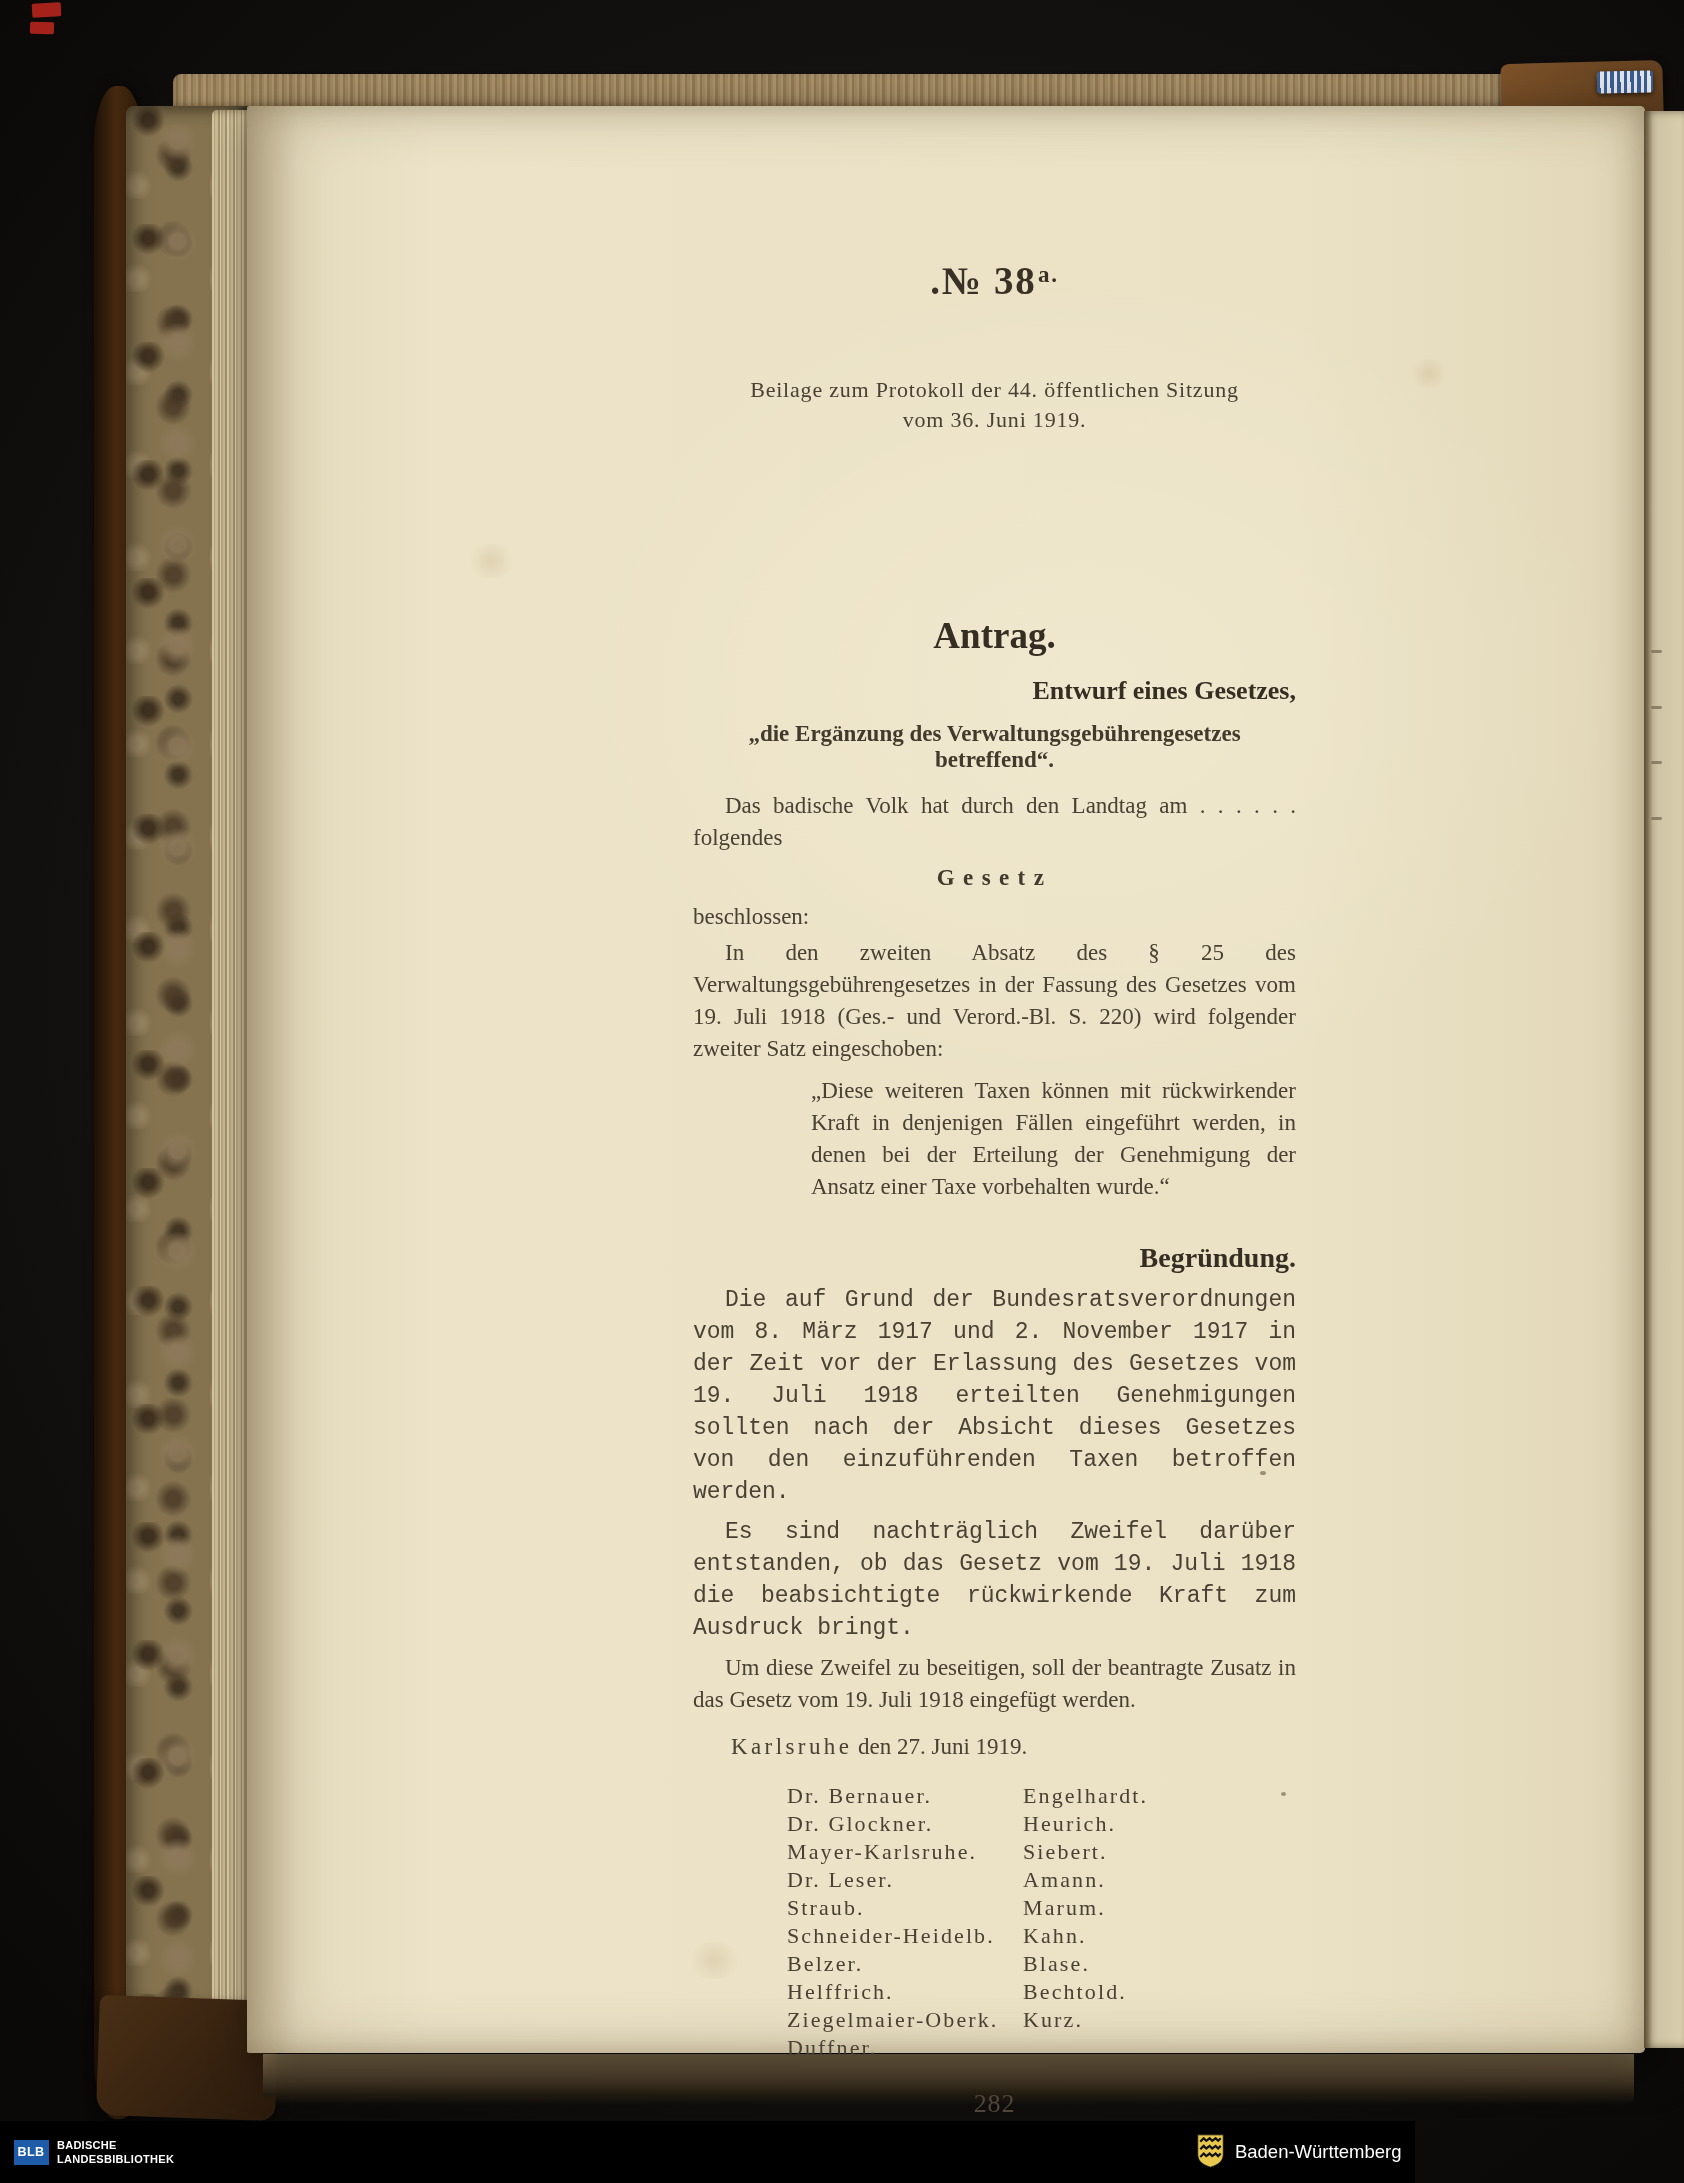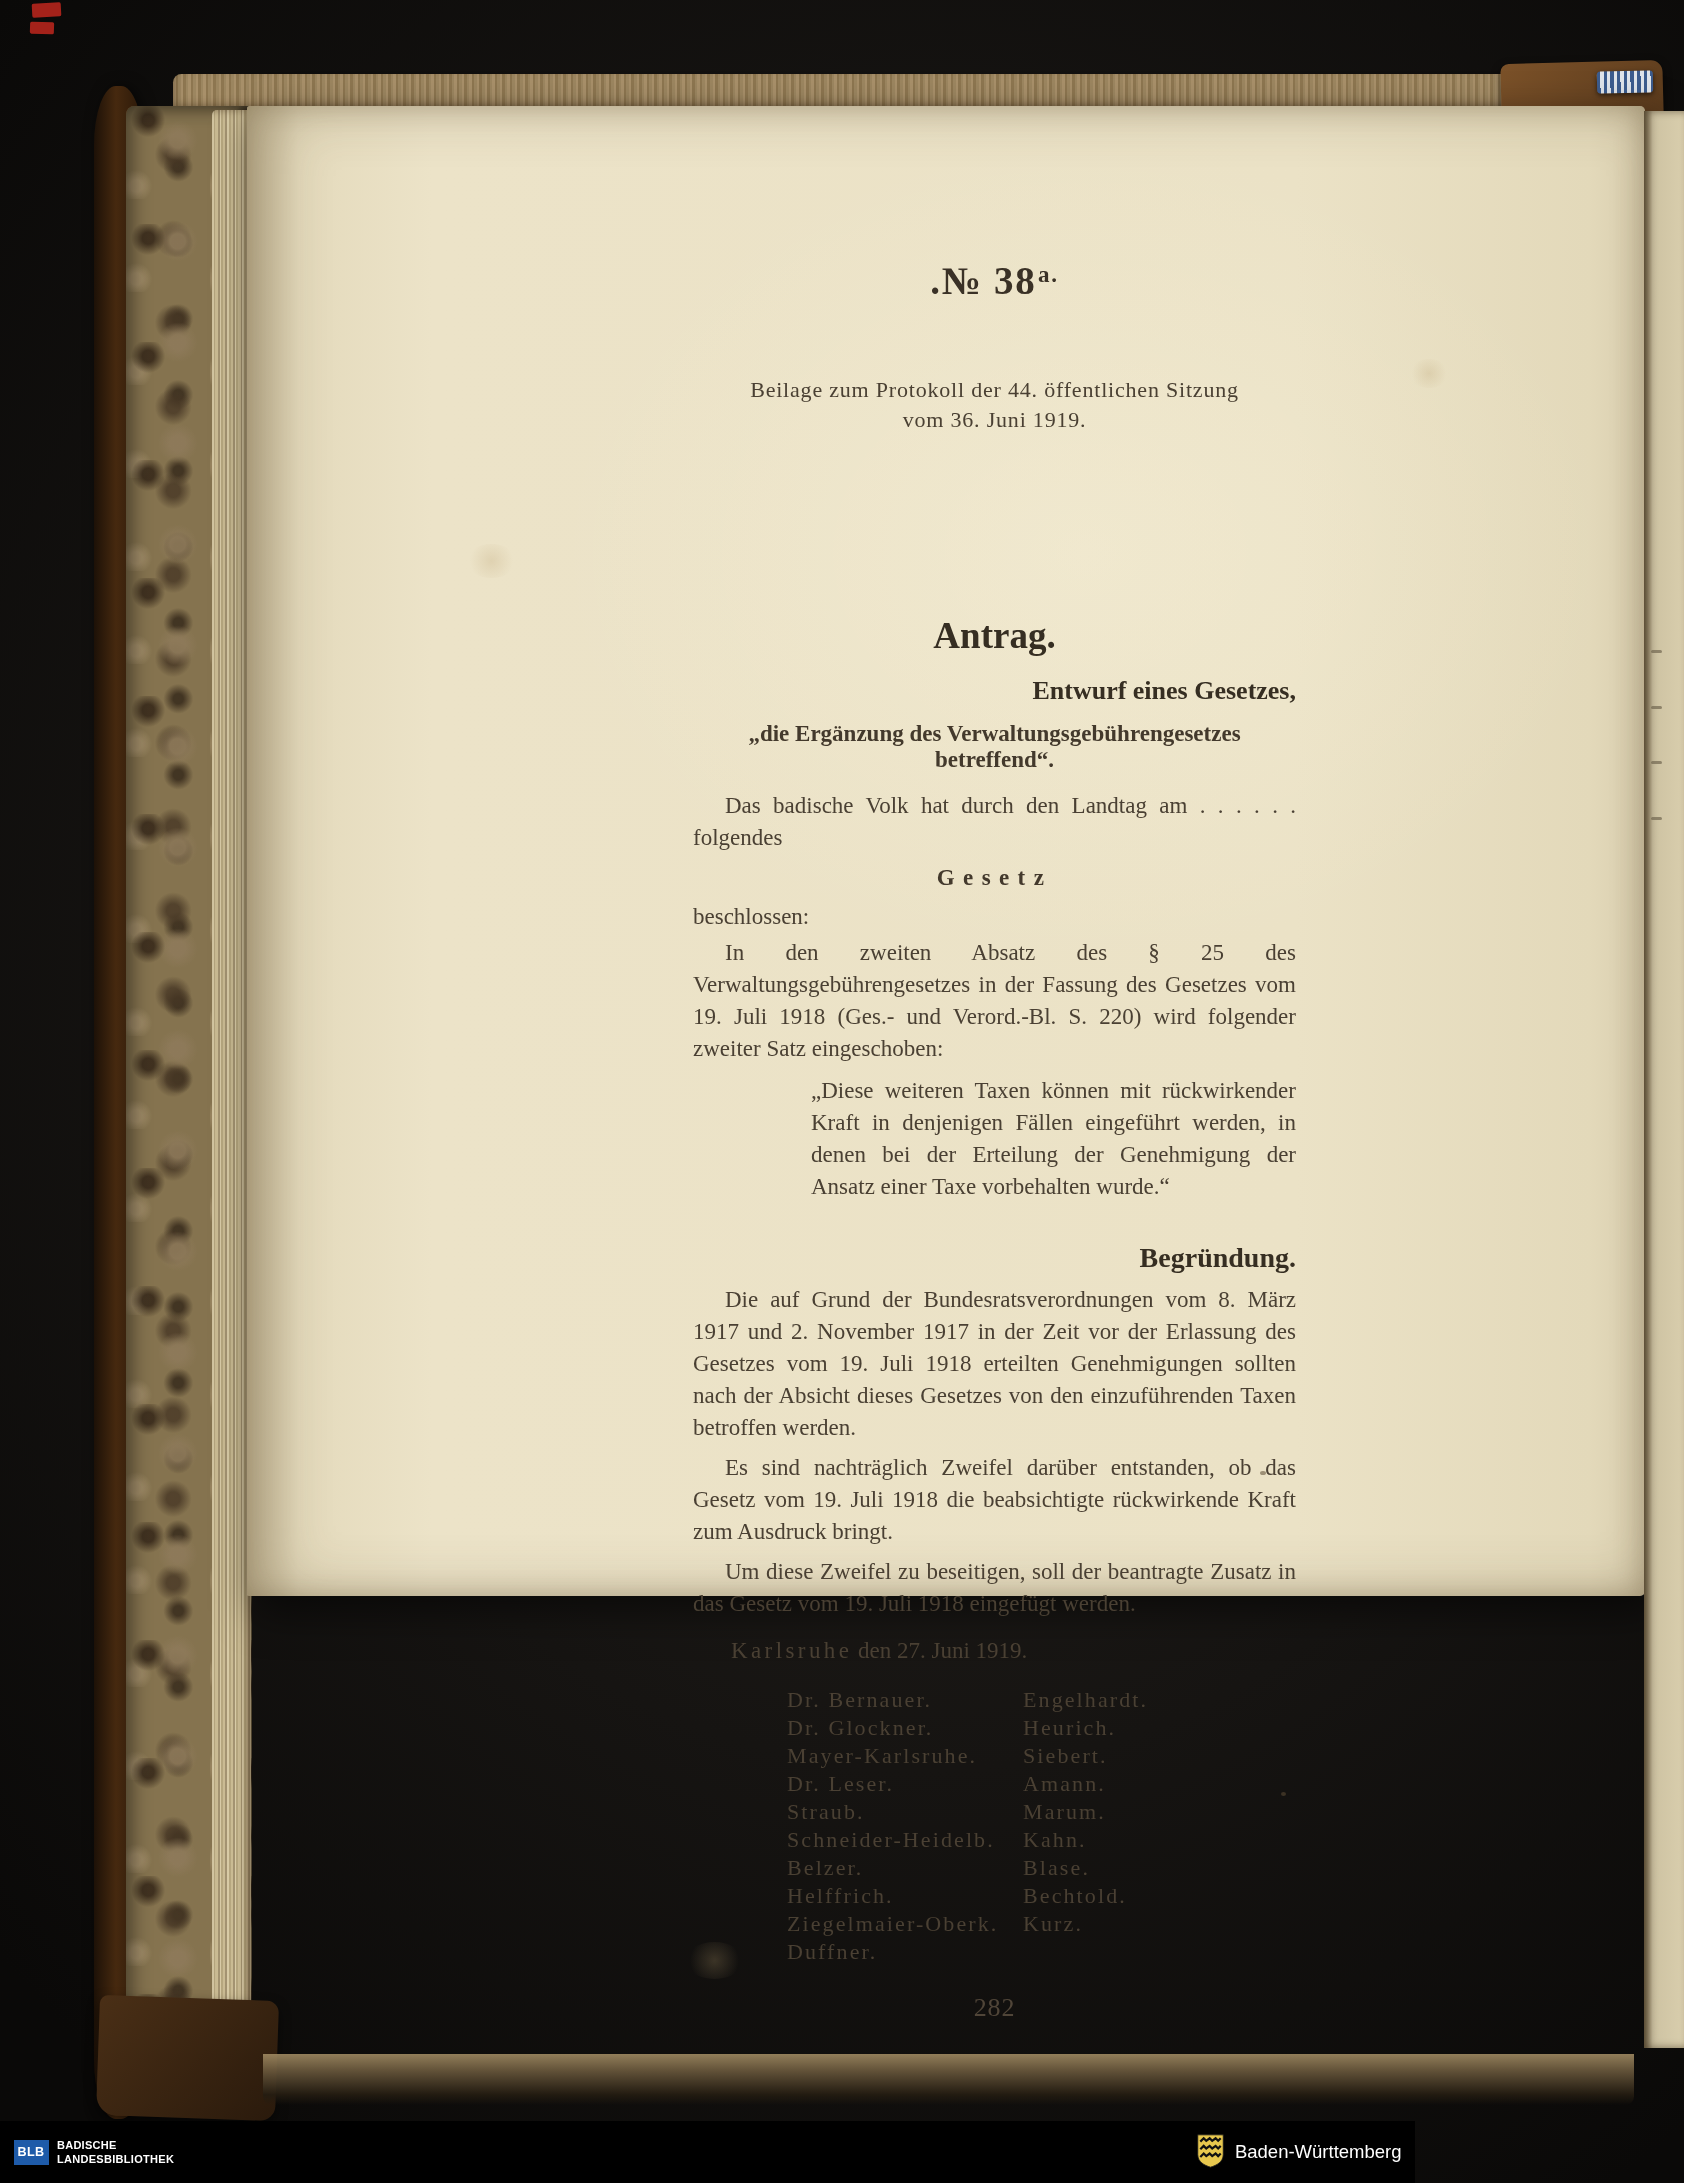--- a/index.html
+++ b/index.html
@@ -63,21 +63,21 @@
     opacity:.9; border-radius:0 0 8.4px 8.4px;
   }
   .facing {
     position:absolute; left:1644px; top:111px; width:40px; height:1937px;
     background:linear-gradient(90deg,#8d8061 0,#cdc2a2 8.4px,#d9cead 100%);
     box-shadow:inset 5px 0 8.4px rgba(40,25,10,.55);
   }
   .edge-frag { position:absolute; left:6.7px; width:11.8px; height:3.4px; background:#6a5f49; opacity:.65; border-radius:1.7px; }
   
   .page {
-    position:absolute; left:247px; top:106px; width:1398px; height:1490px;
+    position:absolute; left:247px; top:106px; width:1398px; height:1947px;
     background:
       radial-gradient(ellipse 758px 590px at 60% 30%, rgba(255,250,230,.25), transparent 70%),
       linear-gradient(90deg,#cdc1a0 0,#e4dabc 51px,#ece3c8 185px,#ebe2c6 75%,#e3d9ba 96%,#d8cdae 100%);
     background-color:#e8dfc2;
     box-shadow: inset 25px 0 59px rgba(80,60,30,.30), inset -6.7px 0 25px rgba(90,70,40,.25), 10px 15px 42px rgba(0,0,0,.55);
     border-radius:2.5px 5px 5px 2.5px;
   }
   .speck { position:absolute; background:#5d4c35; border-radius:50%; opacity:.55; }
   .speck.s1 { left:1013px; top:1365px; width:5.9px; height:4.2px; }
   .speck.s2 { left:1034px; top:1686px; width:5px; height:4.2px; }
@@ -92,21 +92,21 @@
   .doc-number { text-align:center; font-size:39px; font-weight:700; letter-spacing:1.7px; color:#3a3126; margin-bottom:72px; }
   .doc-number .sup { font-size:23px; position:relative; top:-11.8px; font-weight:700; margin-left:1.7px; }
   .subtitle { text-align:center; font-size:22px; line-height:30px; letter-spacing:0.8px; margin-bottom:179px; color:#4a4033; }
   .heading { text-align:center; font-size:37px; font-weight:700; color:#362e22; margin-bottom:18.5px; }
   .subheading { text-align:right; font-size:26px; font-weight:700; color:#362e22; margin-bottom:15px; }
   .subheading.begruendung { font-size:28px; margin-bottom:10px; }
   .law-title { text-align:center; font-size:23px; font-weight:700; color:#43392c; margin-bottom:17px; }
   .body { font-size:23px; line-height:32px; color:#4a4033; }
   p.body { text-align:justify; }
   .indent { text-indent:32px; }
-  .mb14 { margin-bottom:11.8px; } .mb12 { margin-bottom:10px; } .mb10 { margin-bottom:8.4px; } .mb18 { margin-bottom:15px; }
+  .mb14 { margin-bottom:11.8px; } .mb12 { margin-bottom:10px; } .mb10 { margin-bottom:8.4px;font-family:Liberation Mono, monospace; } .mb18 { margin-bottom:15px; }
   .gesetz { text-align:center; font-size:23px; font-weight:700; letter-spacing:8.4px; color:#43392c; margin-bottom:10px; }
   .beschlossen { margin-bottom:3.4px; }
   .quote { margin-left:118px; margin-bottom:39px; }
   .dateline { padding-left:38px; margin-bottom:18.5px; }
   .dateline .spaced { letter-spacing:3.4px; }
   .signatures { display:flex; padding-left:94px; margin-bottom:27px; }
   .sig-col { list-style:none; font-size:22px; line-height:28px; letter-spacing:2.1px; color:#4a4033; }
   .sig-col.left { width:236px; }
   .page-number { text-align:center; font-size:26px; color:#504538; letter-spacing:0.8px; }
   

